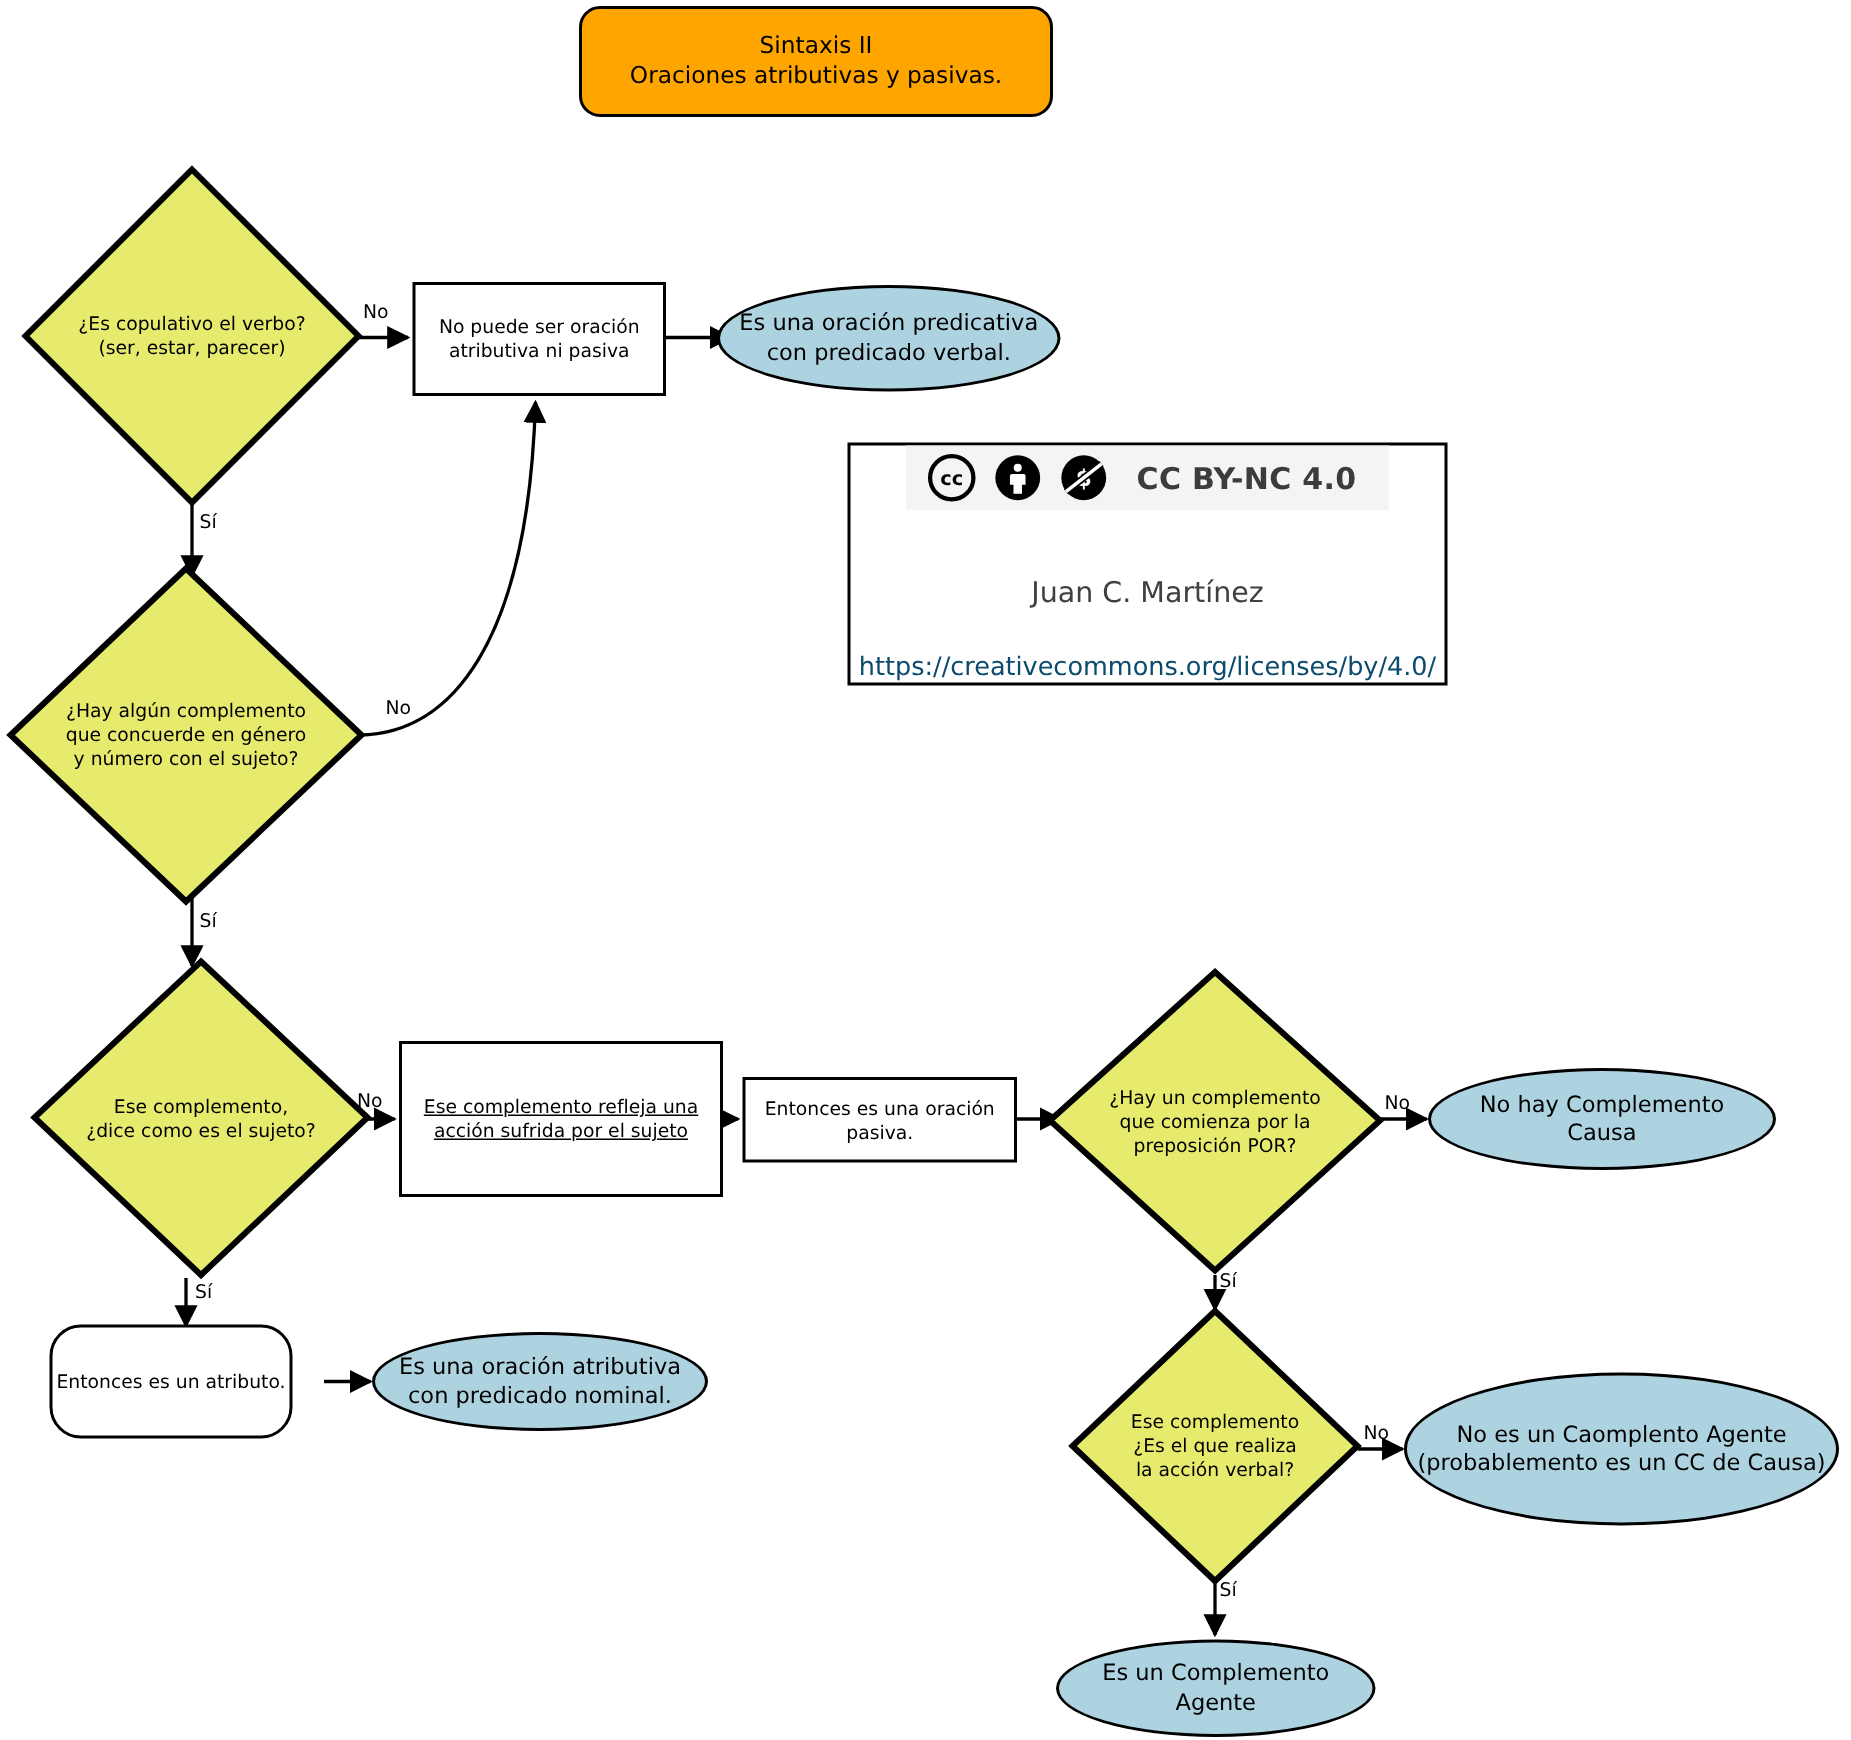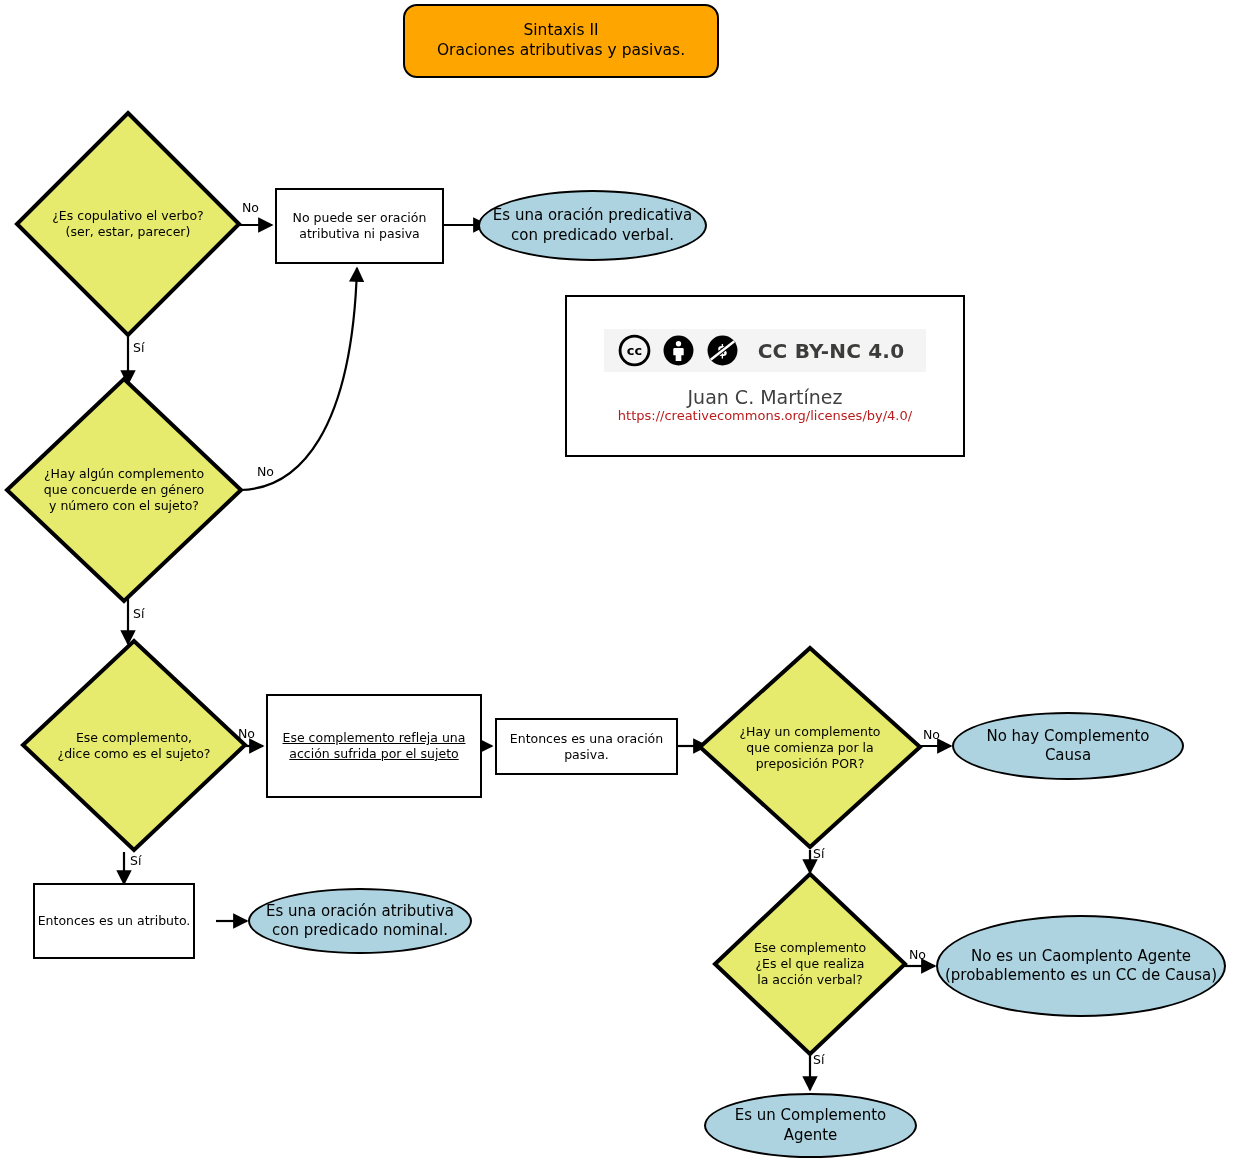--- a/index.html
+++ b/index.html
@@ -91,21 +91,21 @@
 
   
   .license-card {
     position: absolute;
     background: #ffffff;
     border: 2px solid #000000;
     box-sizing: border-box;
     display: flex;
     flex-direction: column;
     align-items: center;
-    justify-content: center;
+    justify-content: space-between;
     padding-top: 0;
   }
   .lic-badge {
     display: flex;
     align-items: center;
     gap: 11px;
     background: #f4f4f4;
     padding: 5px 22px 5px 14px;
   }
   .lic-badge .ic {
@@ -119,22 +119,22 @@
     color: #3c3c3b;
     letter-spacing: 0.2px;
     margin-left: 8px;
   }
   .lic-author {
     font-size: 19px;
     color: #404040;
     margin-top: 14px;
   }
   .lic-url {
-    font-size: 13px;
-    color: #b91c1c;
+    font-size: 17px;
+    color: #0c4a6e;
     margin-top: 0;
   }
 </style>
 </head>
 <body>
 
 <div id="canvas">
 
   <svg id="edges" viewBox="0 0 1234 1160" width="1234" height="1160" xmlns="http://www.w3.org/2000/svg">
     <defs>
@@ -178,21 +178,21 @@
   <span class="edge-label" style="left:133px; top:340px;">Sí</span>
   <span class="edge-label" style="left:257px; top:464px;">No</span>
   <span class="edge-label" style="left:133px; top:606px;">Sí</span>
   <span class="edge-label" style="left:238px; top:726px;">No</span>
   <span class="edge-label" style="left:130px; top:853px;">Sí</span>
   <span class="edge-label" style="left:923px; top:727px;">No</span>
   <span class="edge-label" style="left:813px; top:846px;">Sí</span>
   <span class="edge-label" style="left:909px; top:947px;">No</span>
   <span class="edge-label" style="left:813px; top:1052px;">Sí</span>
 
-  <div class="node n-title" style="left:403px; top:4px; width:316px; height:74px;">
+  <div class="node n-title" style="left:386px; top:4px; width:316px; height:74px;">
     <span class="txt">Sintaxis II
 Oraciones atributivas y pasivas.</span>
   </div>
 
   <div class="node diamond" style="left:14px; top:110px; width:228px; height:228px;">
     <svg class="dshape" viewBox="0 0 228 228" preserveAspectRatio="none">
       <polygon points="114,3 225,114 114,225 3,114" fill="#e6eb6e" stroke="#000000" stroke-width="4"></polygon>
     </svg>
     <span class="txt">¿Es copulativo el verbo?
 (ser, estar, parecer)</span>
@@ -242,21 +242,21 @@
     <span class="txt">¿Hay un complemento
 que comienza por la
 preposición POR?</span>
   </div>
 
   <div class="node n-ellipse" style="left:952px; top:712px; width:232px; height:68px;">
     <span class="txt">No hay Complemento
 Causa</span>
   </div>
 
-  <div class="node n-rect" style="left:33px; top:883px; width:162px; height:76px;">
+  <div class="node n-rect" style="left:33px; top:883px; width:162px; height:76px;border-radius:21px;">
     <span class="txt">Entonces es un atributo.</span>
   </div>
 
   <div class="node n-ellipse" style="left:248px; top:888px; width:224px; height:66px;">
     <span class="txt">Es una oración atributiva
 con  predicado nominal.</span>
   </div>
 
   <div class="node diamond" style="left:712px; top:871px; width:196px; height:186px;">
     <svg class="dshape" viewBox="0 0 196 186" preserveAspectRatio="none">

